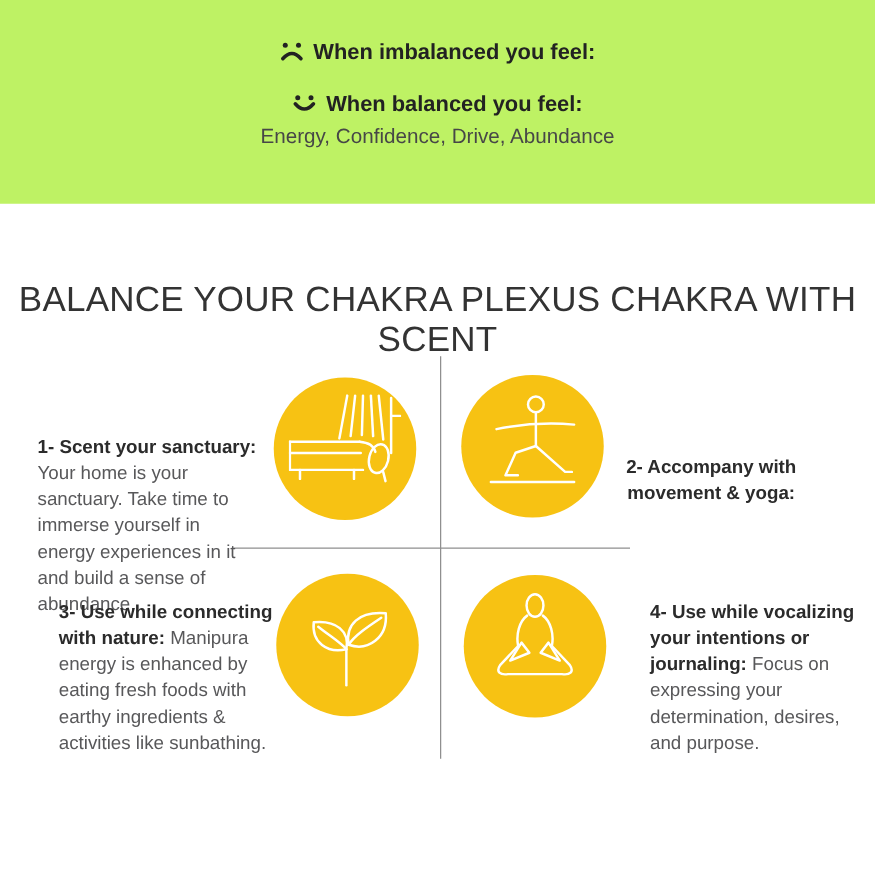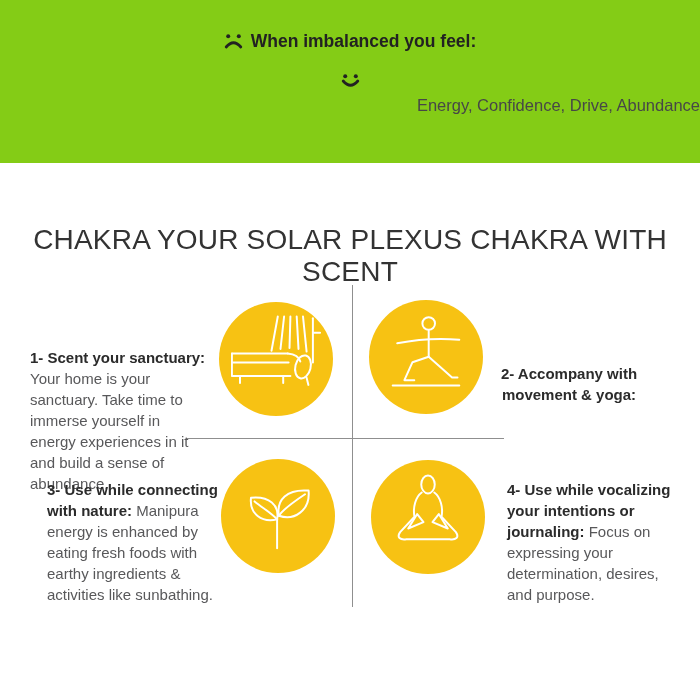--- a/index.html
+++ b/index.html
@@ -3,21 +3,21 @@
 <meta charset="utf-8">
 <style>
   html,body{margin:0;padding:0;background:#ffffff;}
   .canvas{
     position:relative;width:700px;height:700px;overflow:hidden;
     background:#ffffff;font-family:"Liberation Sans",sans-serif;
   }
   
   .banner{
     position:absolute;top:0;left:0;width:700px;height:163px;
-    background:#84cc16;text-align:right;box-sizing:border-box;padding-top:31px;
+    background:#bef264;text-align:center;box-sizing:border-box;padding-top:31px;
   }
   .banner-row-title{
     display:flex;justify-content:center;align-items:center;gap:8px;
     font-weight:bold;font-size:17.5px;color:#222222;line-height:1.2;
   }
   .banner-row-list{
     font-size:16.5px;color:#474747;margin-top:5px;line-height:1.25;
   }
   .banner-group2{margin-top:21px;}
   .face-icon{display:inline-block;width:19px;height:17px;}
@@ -40,21 +40,21 @@
   .c4{left:371px;top:460px;}
   .circle svg{width:90px;height:90px;}
   .circle svg *{stroke:#ffffff;stroke-width:2.2;fill:none;stroke-linecap:round;stroke-linejoin:round;}
   
   .tip{position:absolute;font-size:15px;line-height:1.4;}
   .tip .lead{font-weight:bold;color:#2b2b2b;}
   .tip .body{color:#58585a;}
   .t1{left:30px;top:299px;width:178px;}
   .t2{left:484px;top:315px;width:170px;text-align:center;}
   .t3{left:47px;top:479px;width:184px;}
-  .t4{left:507px;top:479px;width:174px;}
+  .t4{left:520px;top:479px;width:174px;}
   .t1 .lead,.t2 .lead{display:block;margin-top:48px;}
   .tip p{margin:0;}
 </style>
 </head>
 <body>
 
 <div class="canvas">
 
   <div class="banner">
     <div class="banner-row-title">
@@ -69,25 +69,26 @@
     </div>
 
     <div class="banner-row-title banner-group2">
       <span class="face-icon">
         <svg viewBox="0 0 19 17">
           <circle cx="4.2" cy="3.2" r="2" fill="#222"></circle>
           <circle cx="14.8" cy="3.2" r="2" fill="#222"></circle>
           <path d="M2.2 8 Q9.5 16.5 16.8 8" stroke="#222" stroke-width="2.8" fill="none" stroke-linecap="round"></path>
         </svg>
       </span>
+      <span>When balanced you feel:</span>
     </div>
     <div class="banner-row-list">Energy, Confidence, Drive, Abundance</div>
   </div>
 
-  <div class="heading">CHAKRA YOUR SOLAR PLEXUS CHAKRA WITH SCENT</div>
+  <div class="heading">BALANCE YOUR CHAKRA PLEXUS CHAKRA WITH SCENT</div>
 
   <div class="vline"></div>
   <div class="hline"></div>
 
   <div class="circle c1">
     <span>
       <svg viewBox="0 0 100 100">
         <path d="M52 5 L45 43"></path>
           <path d="M59 5 L55 41"></path>
           <path d="M66 5 L65 40"></path>

